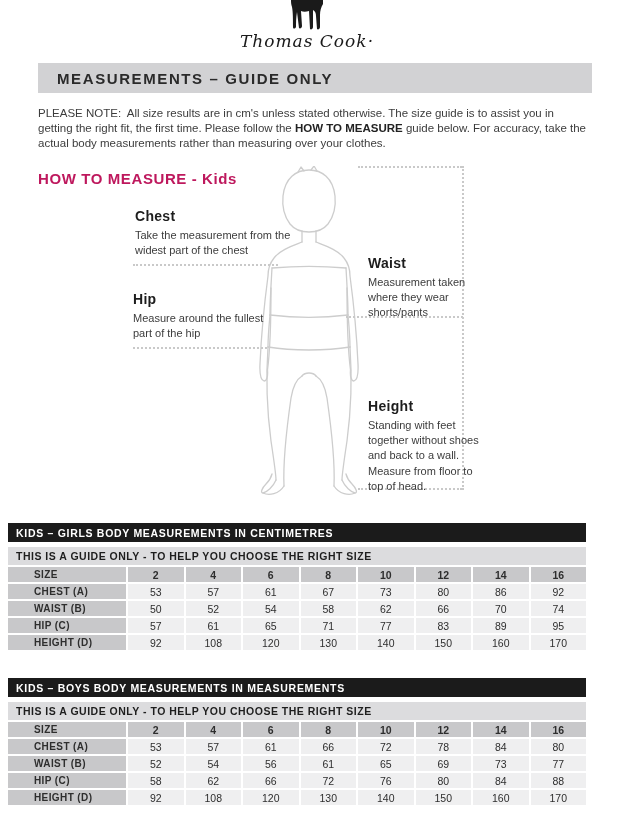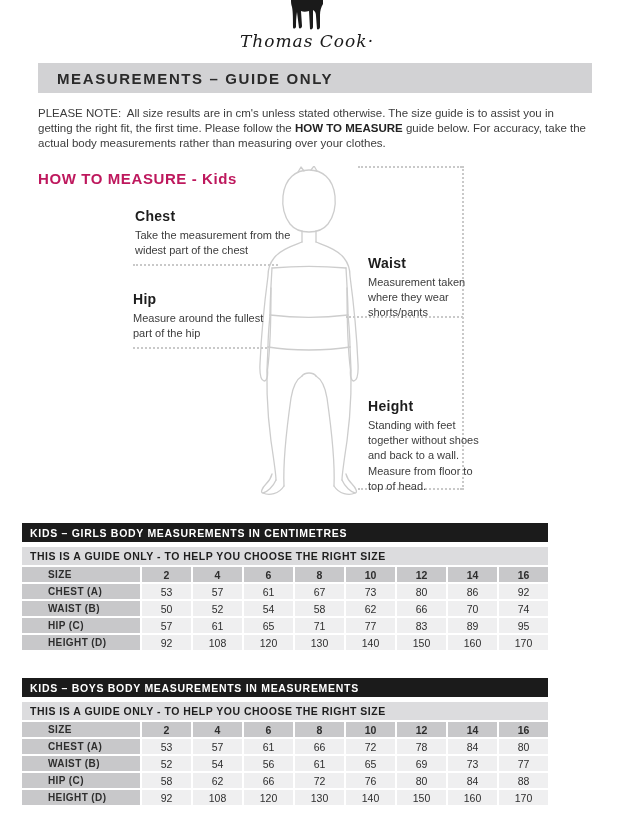--- a/index.html
+++ b/index.html
@@ -32,21 +32,21 @@
   .ann-height{left:368px;top:238px;width:112px;}
   .dot-h{position:absolute;height:0;border-top:2px dotted #c9c9c9;}
   .dot-v{position:absolute;width:0;border-left:2px dotted #c9c9c9;}
   .dl-chest{left:133px;top:104px;width:145px;}
   .dl-hip{left:133px;top:187px;width:134px;}
   .dl-waist{left:346px;top:156px;width:117px;}
   .dl-top{left:358px;top:6px;width:104px;}
   .dl-bottom{left:358px;top:328px;width:104px;}
   .dl-vert{left:462px;top:6px;height:324px;}
   
-  .sizes-table{position:absolute;left:22px;width:526px;}
+  .sizes-table{position:absolute;left:8px;width:578px;}
   .table-girls{top:523px;}
   .table-boys{top:678px;}
   .t-title{background:#1b1b1b;color:#ffffff;font-weight:bold;font-size:10.5px;
            letter-spacing:.7px;padding:4px 8px 3px;}
   .t-sub{background:#dcdcde;color:#1e1e1e;font-weight:bold;font-size:10.5px;
          letter-spacing:.5px;padding:3px 8px;margin-top:5px;}
   .t-grid{display:grid;grid-template-columns:118px repeat(8,1fr);gap:2px;margin-top:2px;}
   .cell{height:15px;display:flex;align-items:center;font-size:10.5px;color:#2e2e2e;}
   .lab{background:#c8c8ca;padding-left:26px;font-weight:bold;letter-spacing:.4px;font-size:10px;}
   .head{background:#c8c8ca;font-weight:bold;}

